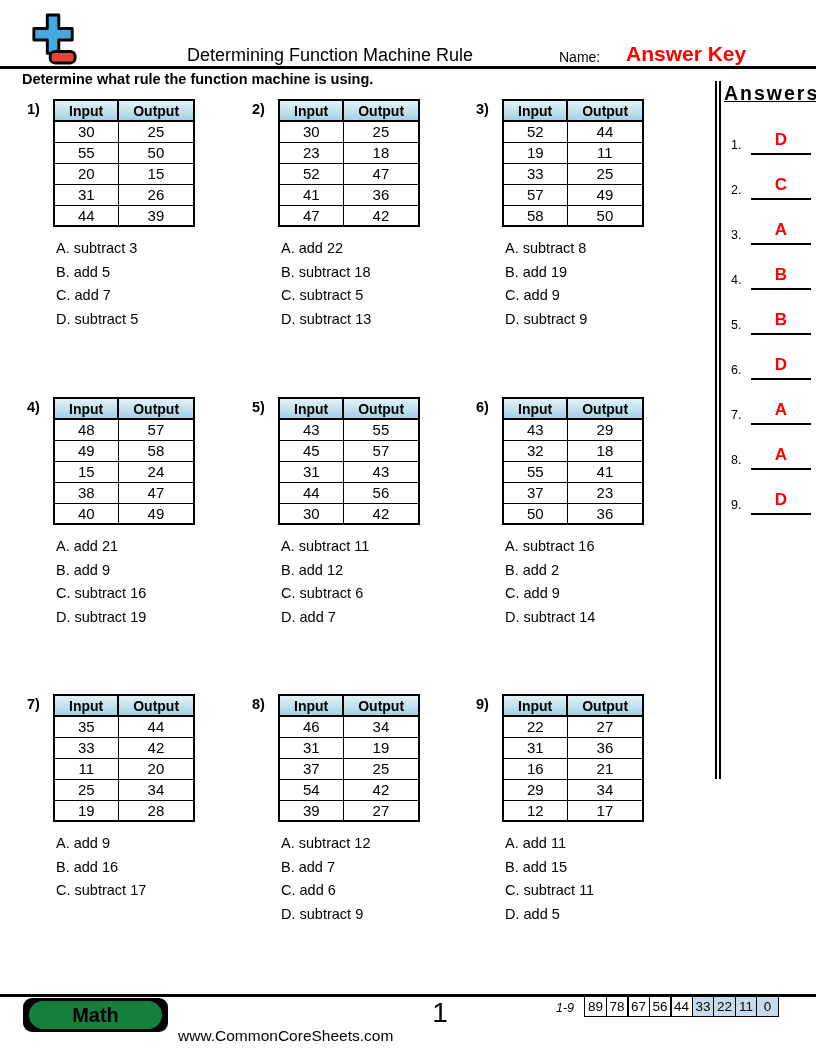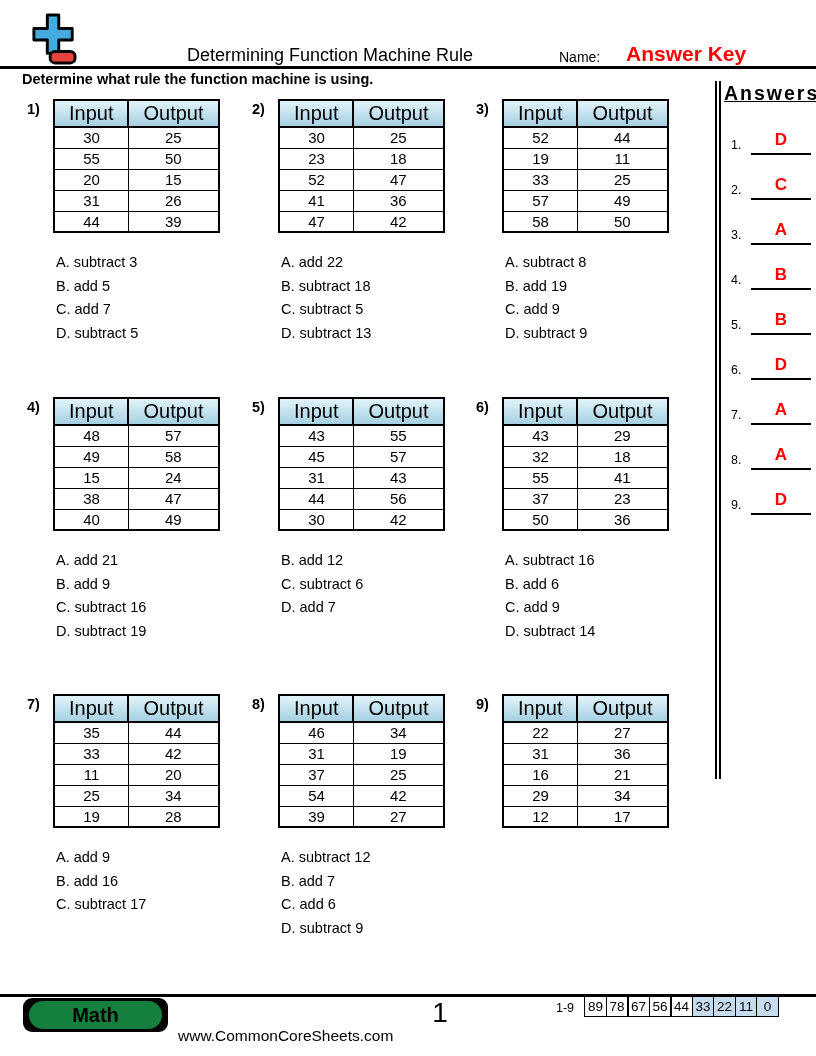--- a/index.html
+++ b/index.html
@@ -25,28 +25,28 @@
   .top-rule{position:absolute;left:0;top:66px;width:816px;height:3px;background:#000;}
   .instruction{position:absolute;left:22px;top:71px;font-size:14.5px;font-weight:bold;}
 
   
   .problems-grid{position:absolute;left:0;top:0;width:700px;height:995px;}
   .problem{position:absolute;width:215px;}
   .pnum{position:absolute;left:0;top:2px;font-size:14.5px;font-weight:bold;}
   .pcontent{margin-left:26px;}
   .io-table{border-collapse:collapse;border:2.5px solid #000;}
   .io-table th{
-    width:64px;height:21px;font-size:20px;font-weight:normal;text-align:center;
+    width:64px;height:21px;font-size:14px;font-weight:bold;text-align:center;
     border:2.5px solid #000;padding:1px 14px;
     background:linear-gradient(180deg,var(--th-top) 0%,var(--th-bottom) 100%);
   }
   .io-table td{
     height:21px;font-size:15px;text-align:center;border:1.5px solid #000;padding:0 2px;
   }
-  .choices{margin-left:3px;margin-top:18px;}
+  .choices{margin-left:3px;margin-top:10px;}
   .choice{font-size:14.5px;line-height:23.5px;}
 
   
   .answers-panel{position:absolute;left:715px;top:69px;width:116px;height:698px;
     border-left:6px double #000;margin-top:12px;}
   .answers-title{margin:1px 0 0 3px;font-size:19.5px;font-weight:bold;letter-spacing:2px;
     text-decoration:underline;}
   .answer-item{position:absolute;left:0;display:flex;align-items:flex-end;}
   .ans-num{width:20px;margin-left:10px;font-size:12.5px;padding-bottom:3px;}
   .ans-blank{width:60px;border-bottom:2px solid #000;text-align:center;
@@ -54,21 +54,21 @@
 
   
   .footer-rule{position:absolute;left:0;top:994px;width:816px;height:3px;background:#000;}
   .math-badge{position:absolute;left:23px;top:998px;width:145px;height:34px;
     background:#000;border-radius:9px;}
   .math-badge-inner{position:absolute;left:6px;right:6px;top:3px;bottom:3px;background:#15803d;
     border-radius:14px;display:flex;align-items:center;justify-content:center;
     font-size:20px;font-weight:bold;}
   .website{position:absolute;left:178px;top:1011px;font-size:15.5px;margin-top:16px;}
   .page-num{position:absolute;left:400px;top:997px;width:80px;text-align:center;font-size:28px;}
-  .range-label{position:absolute;left:556px;top:1001px;font-size:12.5px;}
+  .range-label{position:absolute;left:556px;top:1001px;font-size:12.5px;font-style:italic;}
   .score-strip{position:absolute;left:584px;top:996px;display:flex;}
   .score-cell{min-width:23px;height:21px;border:1.5px solid #000;margin-left:-1.5px;
     display:flex;align-items:center;justify-content:center;font-size:13.5px;padding:0 2px;}
   .score-cell:first-child{margin-left:0;}
   .score-cell.hl{background:var(--hl-blue);}
 </style>
 </head>
 <body>
 
 <div class="logo">
@@ -275,20 +275,21 @@
               <td>44</td>
               <td>56</td>
             </tr>
             <tr>
               <td>30</td>
               <td>42</td>
             </tr>
           </tbody>
       </table>
       <div class="choices">
+          <div class="choice">A. subtract 11</div>
           <div class="choice">B. add 12</div>
           <div class="choice">C. subtract 6</div>
           <div class="choice">D. add 7</div>
         </div>
     </div>
   </div>
     <div class="problem" style="left: 476px; top: 397px;">
     <span class="pnum">6)</span>
     <div class="pcontent">
       <table class="io-table">
@@ -316,21 +317,21 @@
               <td>23</td>
             </tr>
             <tr>
               <td>50</td>
               <td>36</td>
             </tr>
           </tbody>
       </table>
       <div class="choices">
           <div class="choice">A. subtract 16</div>
-          <div class="choice">B. add 6</div>
+          <div class="choice">B. add 2</div>
           <div class="choice">C. add 9</div>
           <div class="choice">D. subtract 14</div>
         </div>
     </div>
   </div>
     <div class="problem" style="left: 27px; top: 694px;">
     <span class="pnum">7)</span>
     <div class="pcontent">
       <table class="io-table">
         <thead>
@@ -436,20 +437,26 @@
             <tr>
               <td>29</td>
               <td>34</td>
             </tr>
             <tr>
               <td>12</td>
               <td>17</td>
             </tr>
           </tbody>
       </table>
+      <div class="choices">
+          <div class="choice">A. add 11</div>
+          <div class="choice">B. add 15</div>
+          <div class="choice">C. subtract 11</div>
+          <div class="choice">D. add 5</div>
+        </div>
     </div>
   </div>
   </div>
 
 <div class="answers-panel">
   <div class="answers-title">Answers</div>
   <div>
       <div class="answer-item" style="top: 49px;">
     <span class="ans-num">1.</span>
     <span class="ans-blank">D</span>

